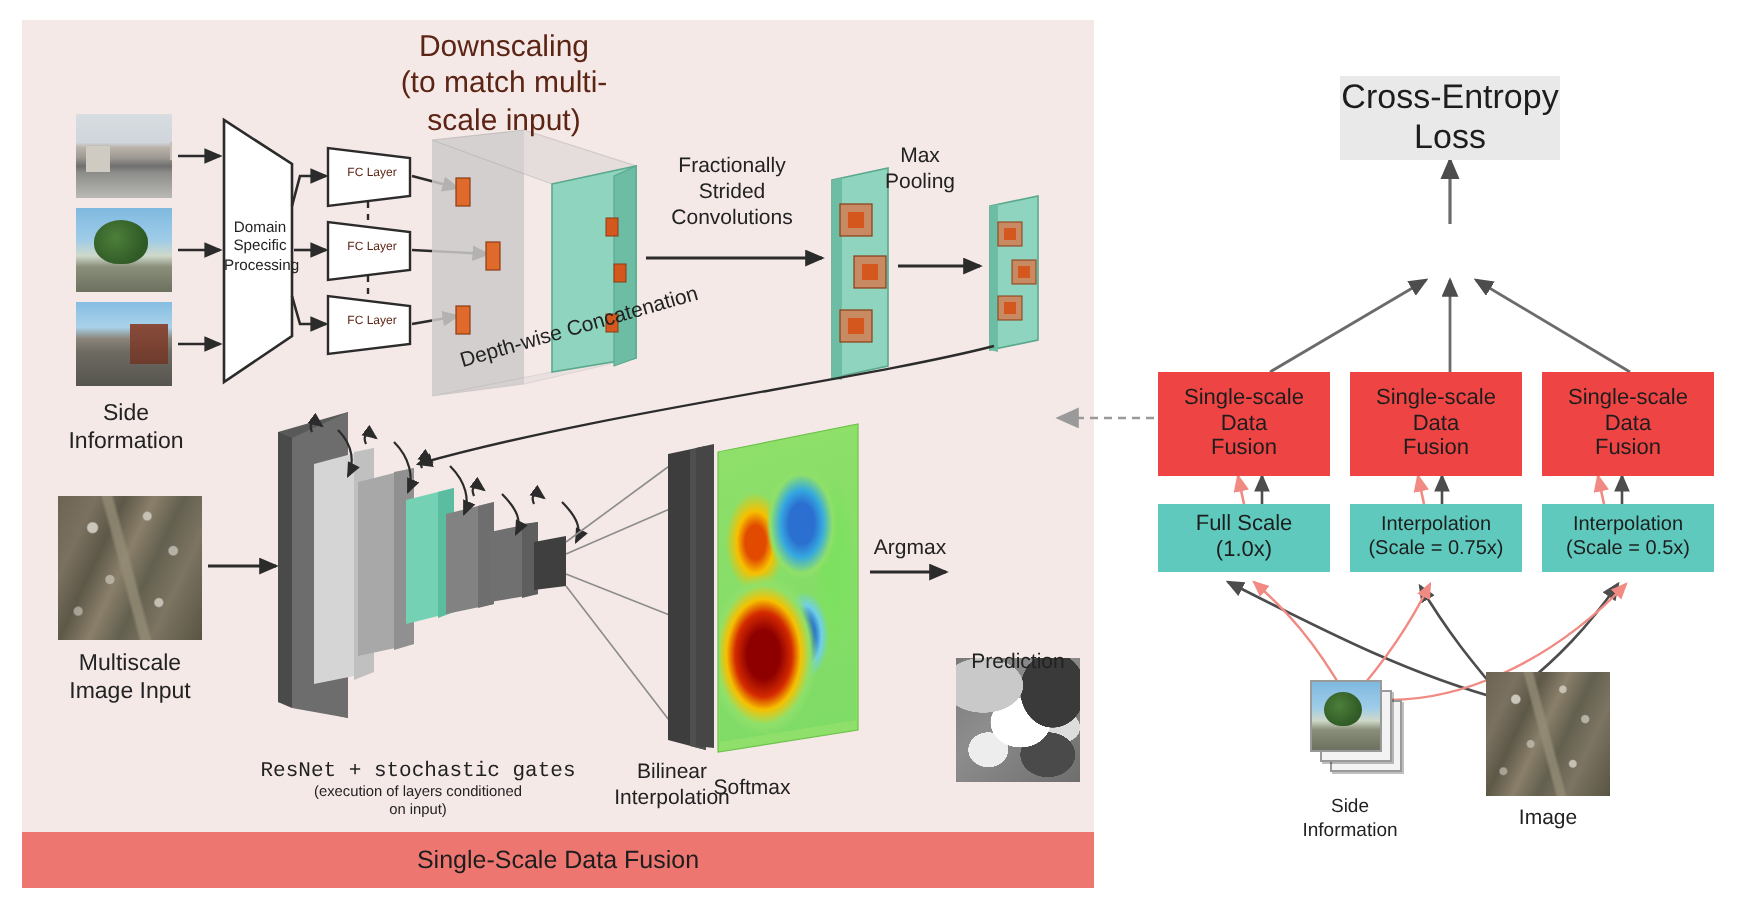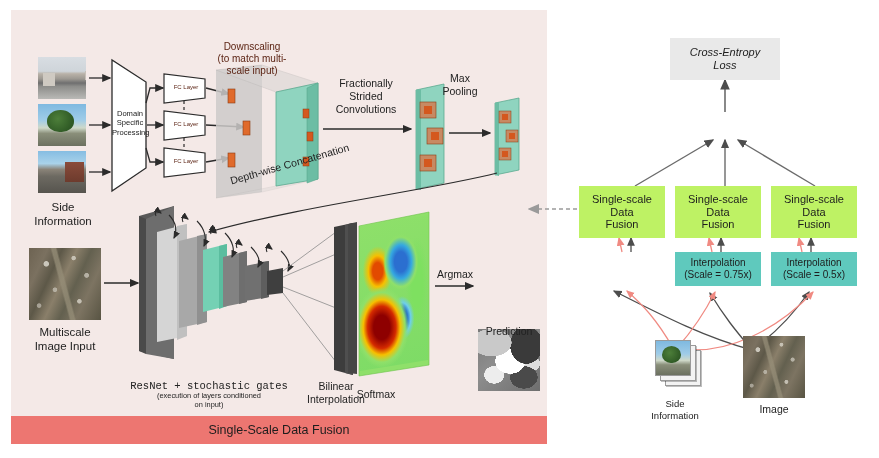--- a/index.html
+++ b/index.html
@@ -35,21 +35,21 @@
     font-size: 12.5px; color: #1d1d1d;
   }
 
   .lbl {
     color: #222; text-align: center; line-height: 1.22;
     white-space: pre-line;
   }
   .lbl-12 { font-size: 11.5px; }
   .lbl-11 { font-size: 10.5px; }
   .lbl-9  { font-size: 8.2px; }
-  .lbl-brown { color: #5c2414; font-size: 10px; margin-top: 26px; }
+  .lbl-brown { color: #5c2414; font-size: 15px; }
 
   
   .photo { background-size: cover; border: 0; }
   .photo-city1 {
     background:
       linear-gradient(180deg,#d8dde2 0%,#cfd5da 34%,#b9b2a8 40%,#9d9992 52%,#6f6f6f 62%,#8d8d8a 70%,#b9b9b6 100%),
       #9a9a96;
   }
   .photo-city1::after {
     content:""; position:absolute; left:10%; top:38%; width:26%; height:30%;
@@ -123,23 +123,23 @@
   svg { overflow: visible; }
 
   
   .node {
     position: absolute;
     display: flex; flex-direction: column;
     align-items: center; justify-content: center;
     text-align: center; line-height: 1.16;
     color: #1d1d1d;
   }
-  .node-red   { background: #bef264; font-size: 11px; }
+  .node-red   { background: #ef4444; font-size: 11px; }
   .node-teal  { background: #5fc9bd; font-size: 11px; }
-  .node-gray  { background: #e9e9e9; font-size: 11px; font-style: italic; }
+  .node-gray  { background: #e9e9e9; font-size: 17px; }
 </style>
 </head>
 <body>
 
 <div id="root">
 
   <div class="abs" id="left-panel">
 
     <div class="abs photo photo-city1" style="left:27px; top:47px; width:48px; height:42px; overflow:hidden;"></div>
     <div class="abs photo photo-tree" style="left:27px; top:94px; width:48px; height:42px; overflow:hidden;"></div>
@@ -408,20 +408,24 @@
       <span style="white-space:pre-line;">Single-scale
 Data
 Fusion</span>
     </div>
     <div class="node node-red" style="left:224px; top:186px; width:86px; height:52px;">
       <span style="white-space:pre-line;">Single-scale
 Data
 Fusion</span>
     </div>
 
+    <div class="node node-teal" style="left:32px; top:252px; width:86px; height:34px;">
+      <span style="white-space:pre-line;">Full Scale
+(1.0x)</span>
+    </div>
     <div class="node node-teal" style="left:128px; top:252px; width:86px; height:34px; font-size:10px;">
       <span style="white-space:pre-line;">Interpolation
 (Scale = 0.75x)</span>
     </div>
     <div class="node node-teal" style="left:224px; top:252px; width:86px; height:34px; font-size:10px;">
       <span style="white-space:pre-line;">Interpolation
 (Scale = 0.5x)</span>
     </div>
 
     <div class="sideinfo-stack" style="left:108px; top:340px; width:52px; height:52px;">

